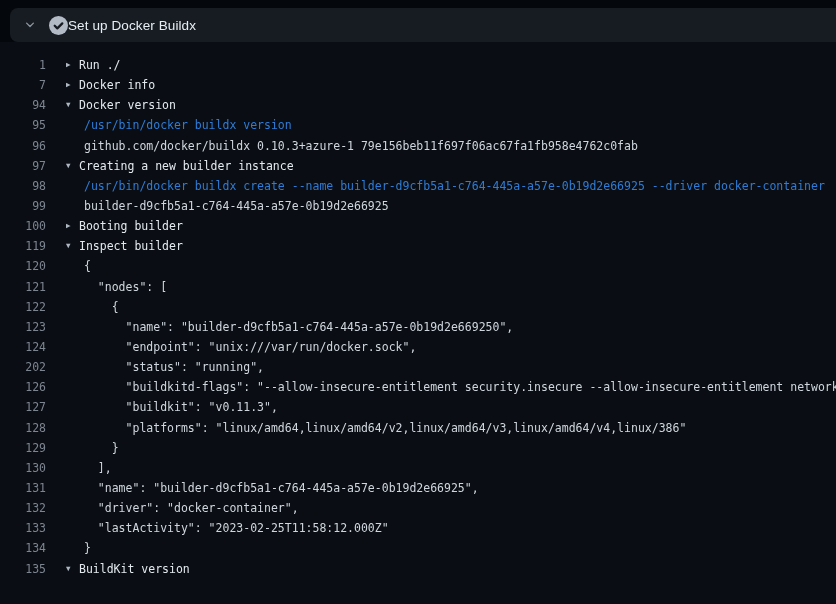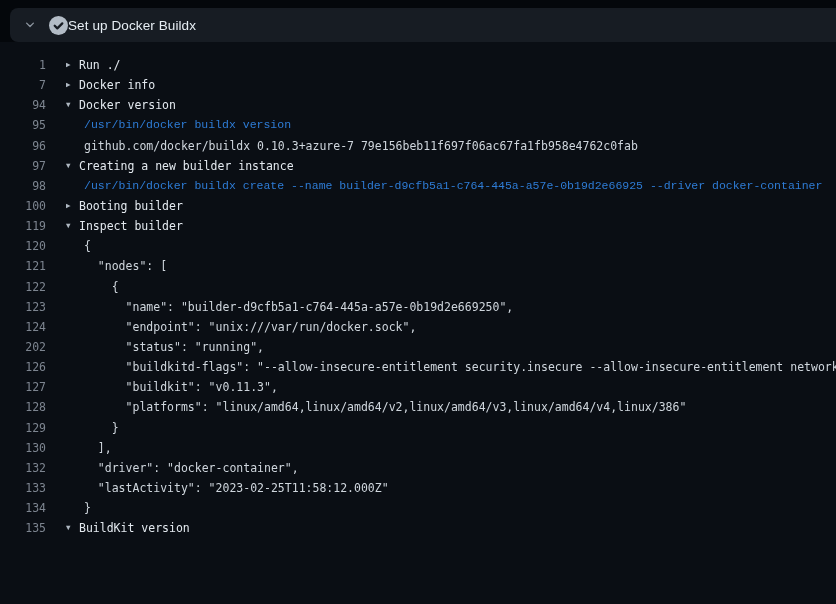--- a/index.html
+++ b/index.html
@@ -83,21 +83,21 @@
   }
   .row.group .content { cursor: pointer; color: #e3e9ef; }
   .arrow {
     display: inline-block;
     width: 13px;
     font-size: 7.5px;
     color: #aeb7c1;
     transform: translateY(-0.5px);
   }
   .out-text, .cmd-text { padding-left: 18px; }
-  .cmd-text { color: #2e7cd6; font-family: Liberation Mono, monospace; }
+  .cmd-text { color: #2e7cd6; }
 </style>
 </head>
 <body>
 
 <div class="step-header">
   <span class="chev">
     <svg width="12" height="12" viewBox="0 0 16 16">
       <path d="M3.5 5.5 L8 10 L12.5 5.5" fill="none" stroke="#8b949e" stroke-width="1.8" stroke-linecap="round" stroke-linejoin="round"></path>
     </svg>
   </span>
@@ -109,34 +109,36 @@
   </span>
   <span class="step-title">Set up Docker Buildx</span>
 </div>
 
 <div class="log-area">
   <div id="log-lines">
       <div class="row group"><div class="num">1</div><div class="content"><span class="arrow">▶</span><span>Run ./</span></div></div>
       <div class="row group"><div class="num">7</div><div class="content"><span class="arrow">▶</span><span>Docker info</span></div></div>
       <div class="row group"><div class="num">94</div><div class="content"><span class="arrow">▼</span><span>Docker version</span></div></div>
       <div class="row"><div class="num">95</div><div class="content"><span class="cmd-text">/usr/bin/docker buildx version</span></div></div>
-      <div class="row"><div class="num">96</div><div class="content"><span class="out-text">github.com/docker/buildx 0.10.3+azure-7 79e156beb11f697f06ac67fa1fb958e4762c0fab</span></div></div>
+      <div class="row"><div class="num">96</div><div class="content"><span class="out-text">github.com/docker/buildx 0.10.3+azure-1 79e156beb11f697f06ac67fa1fb958e4762c0fab</span></div></div>
       <div class="row group"><div class="num">97</div><div class="content"><span class="arrow">▼</span><span>Creating a new builder instance</span></div></div>
       <div class="row"><div class="num">98</div><div class="content"><span class="cmd-text">/usr/bin/docker buildx create --name builder-d9cfb5a1-c764-445a-a57e-0b19d2e66925 --driver docker-container</span></div></div>
+      <div class="row"><div class="num">99</div><div class="content"><span class="out-text">builder-d9cfb5a1-c764-445a-a57e-0b19d2e66925</span></div></div>
       <div class="row group"><div class="num">100</div><div class="content"><span class="arrow">▶</span><span>Booting builder</span></div></div>
       <div class="row group"><div class="num">119</div><div class="content"><span class="arrow">▼</span><span>Inspect builder</span></div></div>
       <div class="row"><div class="num">120</div><div class="content"><span class="out-text">{</span></div></div>
       <div class="row"><div class="num">121</div><div class="content"><span class="out-text">  "nodes": [</span></div></div>
       <div class="row"><div class="num">122</div><div class="content"><span class="out-text">    {</span></div></div>
       <div class="row"><div class="num">123</div><div class="content"><span class="out-text">      "name": "builder-d9cfb5a1-c764-445a-a57e-0b19d2e669250",</span></div></div>
       <div class="row"><div class="num">124</div><div class="content"><span class="out-text">      "endpoint": "unix:///var/run/docker.sock",</span></div></div>
       <div class="row"><div class="num">202</div><div class="content"><span class="out-text">      "status": "running",</span></div></div>
       <div class="row"><div class="num">126</div><div class="content"><span class="out-text">      "buildkitd-flags": "--allow-insecure-entitlement security.insecure --allow-insecure-entitlement network.host",</span></div></div>
       <div class="row"><div class="num">127</div><div class="content"><span class="out-text">      "buildkit": "v0.11.3",</span></div></div>
       <div class="row"><div class="num">128</div><div class="content"><span class="out-text">      "platforms": "linux/amd64,linux/amd64/v2,linux/amd64/v3,linux/amd64/v4,linux/386"</span></div></div>
       <div class="row"><div class="num">129</div><div class="content"><span class="out-text">    }</span></div></div>
       <div class="row"><div class="num">130</div><div class="content"><span class="out-text">  ],</span></div></div>
+      <div class="row"><div class="num">131</div><div class="content"><span class="out-text">  "name": "builder-d9cfb5a1-c764-445a-a57e-0b19d2e66925",</span></div></div>
       <div class="row"><div class="num">132</div><div class="content"><span class="out-text">  "driver": "docker-container",</span></div></div>
       <div class="row"><div class="num">133</div><div class="content"><span class="out-text">  "lastActivity": "2023-02-25T11:58:12.000Z"</span></div></div>
       <div class="row"><div class="num">134</div><div class="content"><span class="out-text">}</span></div></div>
       <div class="row group"><div class="num">135</div><div class="content"><span class="arrow">▼</span><span>BuildKit version</span></div></div>
     </div>
 </div>
 
 </body></html>

